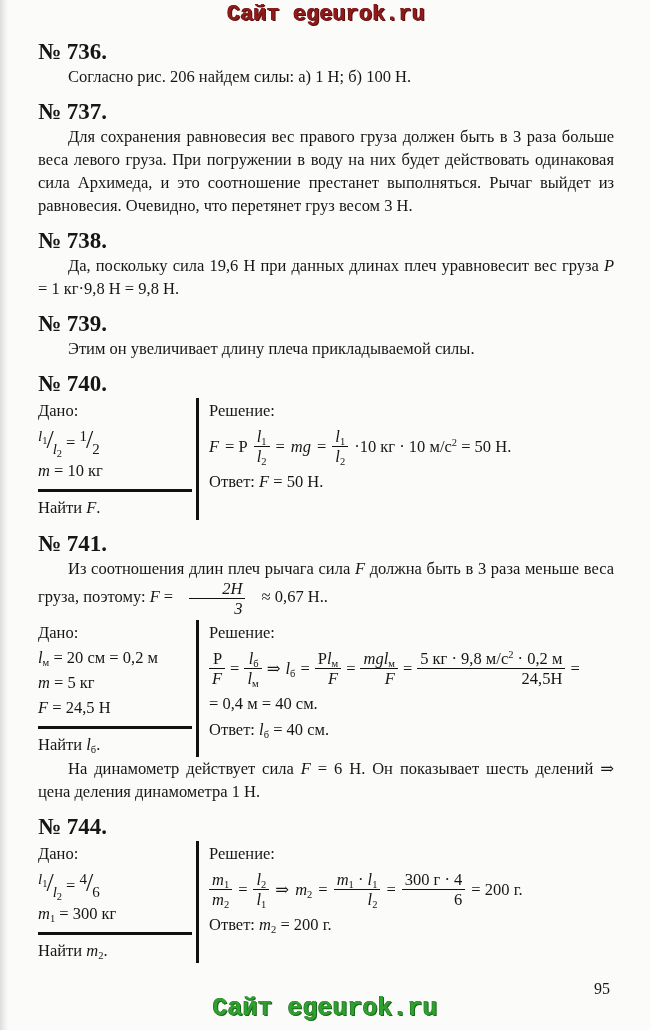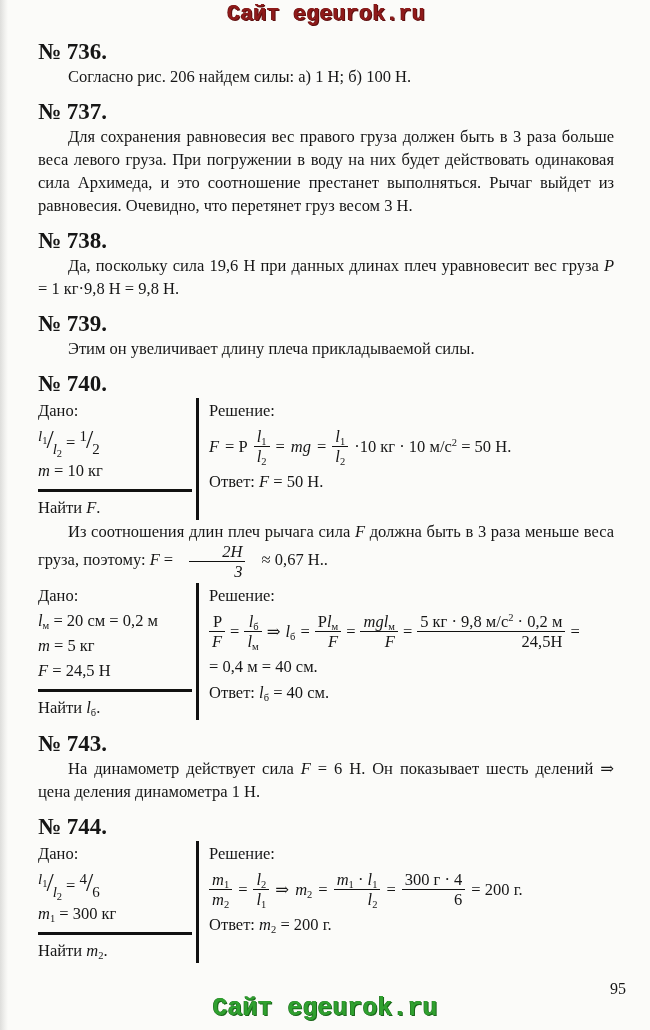--- a/index.html
+++ b/index.html
@@ -27,21 +27,21 @@
   .brand-top {
     font-size:22px; line-height:26px;
     color:#8e1a1a; text-shadow:1px 1px 0 #5d0f0f, -0.5px -0.5px 0 #5d0f0f;
     margin-bottom:3px;
   }
   .brand-bottom {
     position:absolute; left:0; right:0; bottom:7px;
     font-size:25px; line-height:28px;
     color:#2fa02f; text-shadow:1px 1px 0 #1a661a, -0.5px -0.5px 0 #1a661a;
   }
-  .pageno { position:absolute; right:24px; bottom:30px; font-size:16px; }
+  .pageno { position:absolute; right:40px; bottom:30px; font-size:16px; }
   .pnum { font-size:23px; font-weight:bold; margin:12px 0 2px; }
   .ptxt { text-align:justify; text-indent:30px; }
   i { font-style:italic; }
   sub { font-size:10.5px; line-height:0; vertical-align:-3px; }
   sup { font-size:10.5px; line-height:0; vertical-align:6px; }
   
   .pbox { display:flex; margin-left:-12px; margin-top:3px; }
   .gcol { width:170px; flex-shrink:0; display:flex; flex-direction:column; padding:1px 4px 0 12px; }
   .gbody { flex:1; }
   .gline { margin-top:2px; }
@@ -119,20 +119,21 @@
             <span class="fb"><i>l</i><sub>2</sub></span>
           </span>
         <span><span>·10 кг · 10 м/с</span><sup>2</sup><span> = 50 Н.</span></span>
       </div>
       <div class="ansrow"><span>Ответ:</span> <i>F</i> <span>= 50 Н.</span></div>
     </div>
   </div>
 </section>
 
 <section>
+  <h2 class="pnum">№ 741.</h2>
   <p class="ptxt"><span>Из соотношения длин плеч рычага сила </span><i>F</i><span> должна быть в 3 раза меньше веса груза, поэтому: </span><span class="imath"><i>F</i> <span>=</span> <span class="fr"><span class="ft">2Н</span><span class="fb">3</span></span> <span>≈ 0,67 Н..</span></span></p>
 </section>
 
 <section>
   <div class="pbox">
     <div class="gcol">
       <div class="gbody">
         <div class="glabel">Дано:</div>
         <div class="gline"><i>l</i><sub>м</sub> <span>= 20 см = 0,2 м</span></div>
         <div class="gline"><i>m</i> <span>= 5 кг</span></div>
@@ -171,21 +172,20 @@
           </span>
         <span>=</span>
       </div>
       <div>= 0,4 м = 40 см.</div>
       <div class="ansrow"><span>Ответ:</span> <i>l</i><sub>б</sub> <span>= 40 см.</span></div>
     </div>
   </div>
 </section>
 
 <section>
-  <h2 class="pnum">№ 743.</h2>
   <p class="ptxt"><span>На динамометр действует сила </span><i>F</i><span> = 6 Н. Он показывает шесть делений ⇒ цена деления динамометра 1 Н.</span></p>
 </section>
 
 <section>
   <h2 class="pnum">№ 744.</h2>
   <div class="pbox">
     <div class="gcol">
       <div class="gbody">
         <div class="glabel">Дано:</div>
         <div class="gline ratio">

